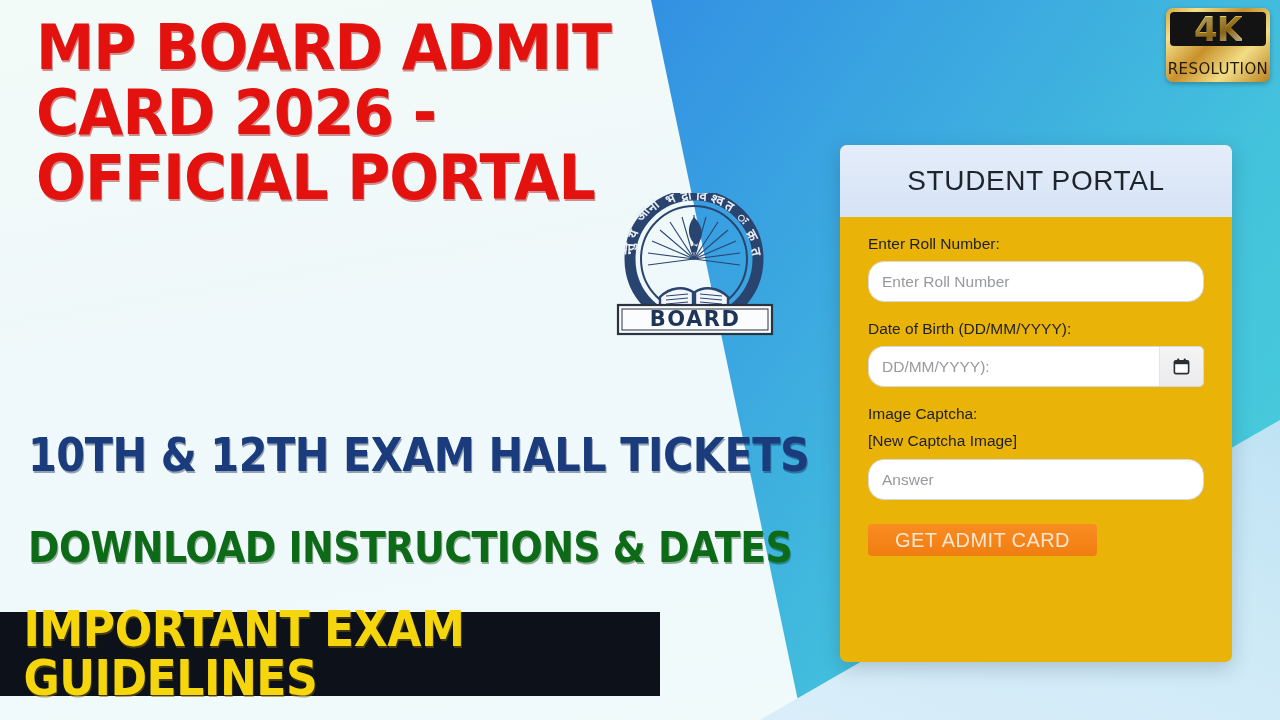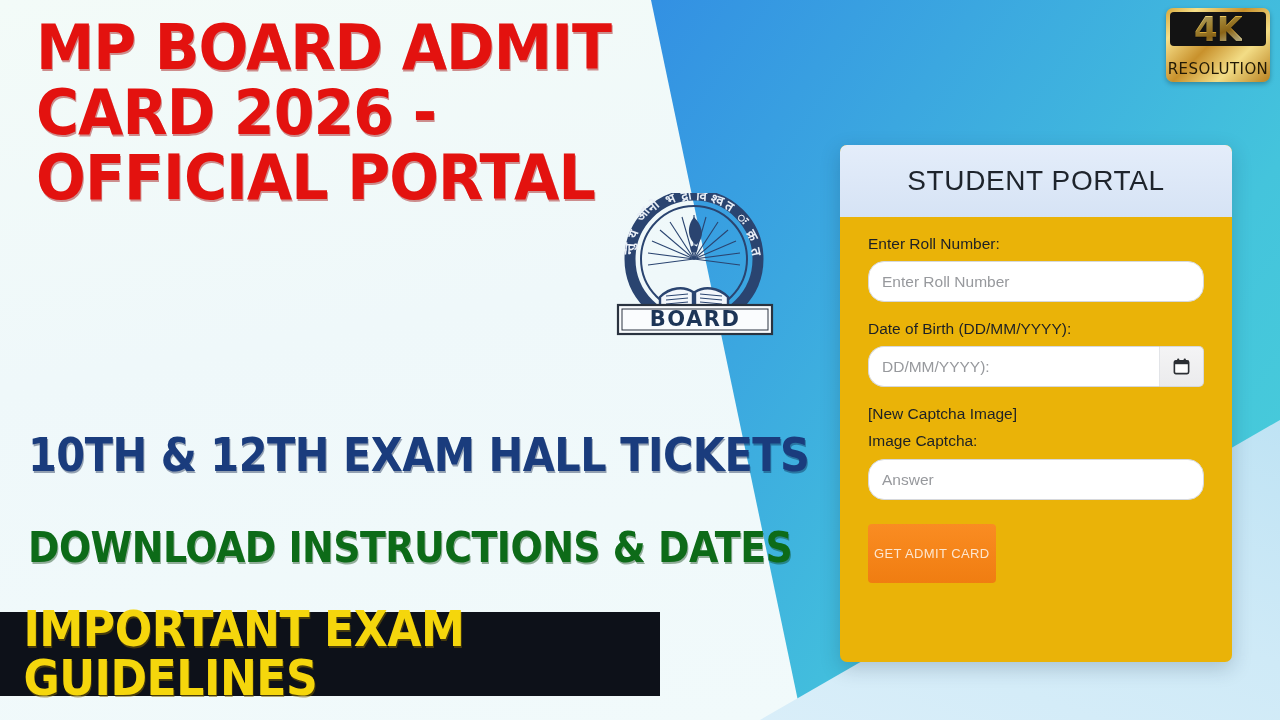--- a/index.html
+++ b/index.html
@@ -128,21 +128,21 @@
   }
   .row-gap{ height:18px; }
   .captcha-line{
     font-size:15.5px; color:#1c2026; margin:0 0 9px 0;
     font-family:"Liberation Sans", sans-serif;
   }
   #button-row{ display:flex; gap:12px; margin-top:24px; }
   #get-admit-card-button{
     background:linear-gradient(180deg,#fa8c22 0%,#f07d11 100%);
     color:#fde6cf; border:none; border-radius:4px;
-    padding:0 6px; height:59px; font-size:13px; letter-spacing:.4px;
+    padding:0 27px; height:32px; font-size:20px; letter-spacing:.4px;
     font-family:"Liberation Sans", sans-serif; cursor:pointer;
   }
   #clear-button{
     background:#6c7076; color:#f2f3f4; border:none; border-radius:4px;
     padding:0 24px; height:42px; font-size:16px; letter-spacing:.4px;
     font-family:"Liberation Sans", sans-serif; cursor:pointer;
   }
 </style>
 </head>
 <body>
@@ -252,22 +252,22 @@
           <rect x="2.5" y="4" width="15" height="13.5" rx="1.6" fill="#fdfdfd" stroke="#2c2f34" stroke-width="1.7"></rect>
           <rect x="2.5" y="4" width="15" height="3.6" fill="#2c2f34"></rect>
           <rect x="5.4" y="1.6" width="2.3" height="4" rx="1" fill="#2c2f34"></rect>
           <rect x="12.3" y="1.6" width="2.3" height="4" rx="1" fill="#2c2f34"></rect>
         </svg>
       </div>
     </div>
 
     <div class="row-gap"></div>
 
+    <div class="captcha-line">Image Captcha:</div>
     <div class="captcha-line">[New Captcha Image]</div>
-    <div class="captcha-line">Image Captcha:</div>
     <input class="text-input" type="text" placeholder="Answer" style="">
 
     <div id="button-row">
       <button id="get-admit-card-button">GET ADMIT CARD</button>
     </div>
 
   </div>
 </div>
 
 </body></html>

